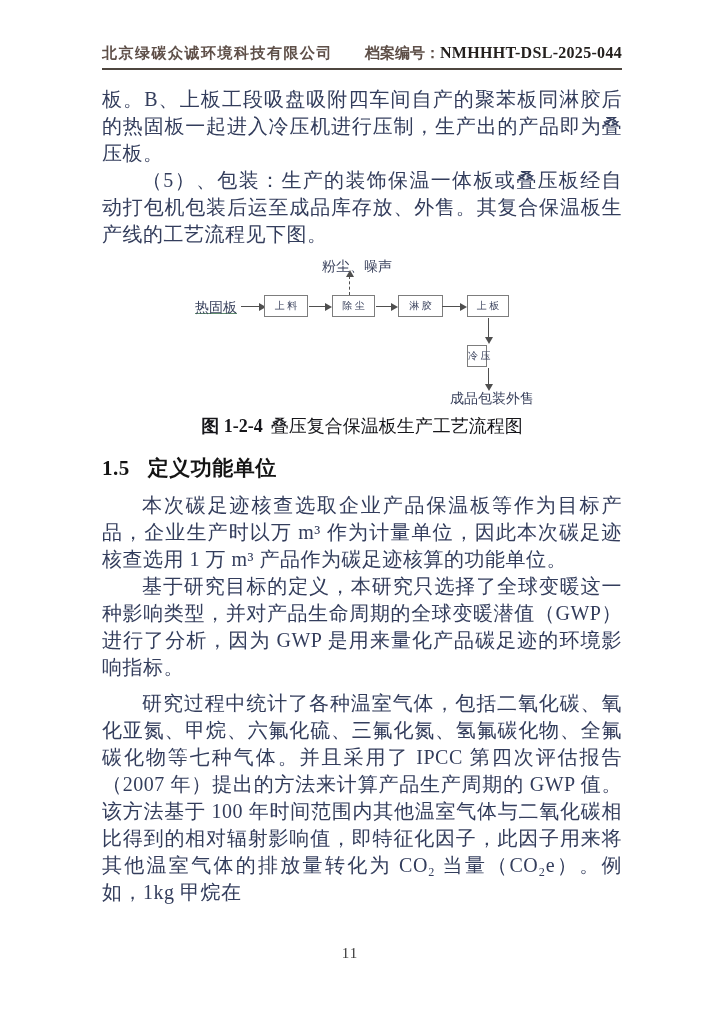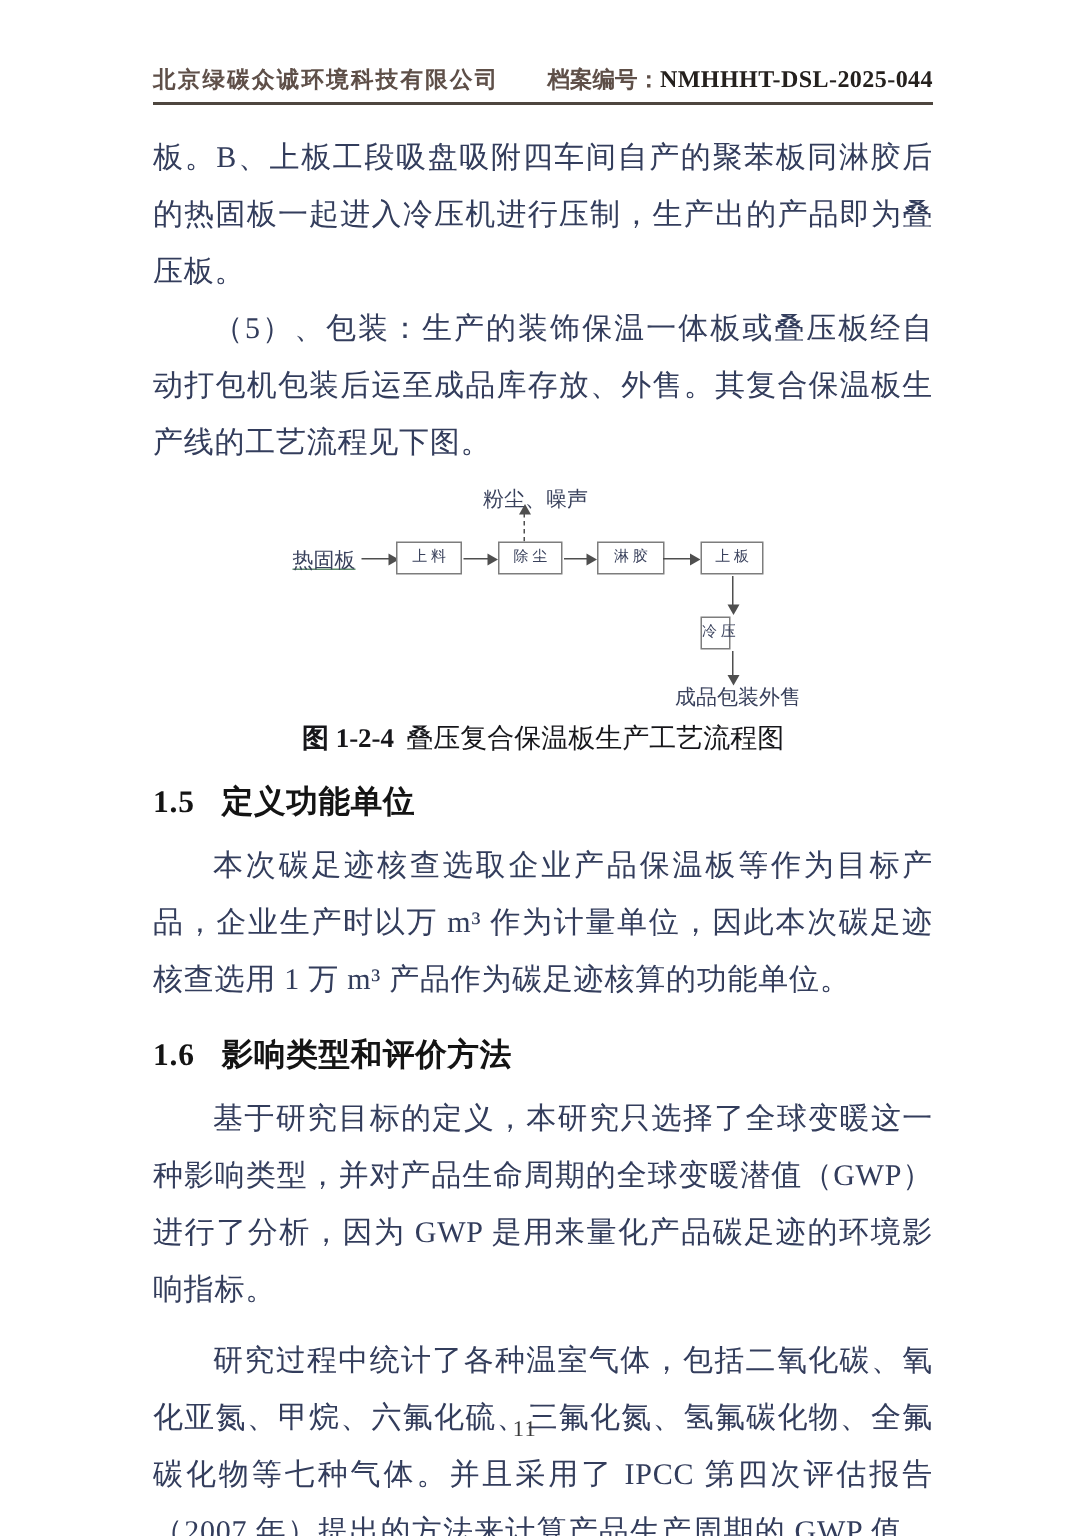--- a/index.html
+++ b/index.html
@@ -19,21 +19,21 @@
     border-bottom: 2px solid #4e463f;
   }
   .company-name {
     font-size: 15px; letter-spacing: 1.5px; color: #5e4f48; font-weight: 600;
   }
   .file-no { font-size: 15px; color: #5e4f48; font-weight: 600; white-space: nowrap; }
   .file-no .num { color: #24201d; font-weight: bold; font-size: 16px; letter-spacing: 0.3px; }
 
   
   .para {
-    font-size: 20px; line-height: 38px; color: #333d5c;
+    font-size: 20px; line-height: 27px; color: #333d5c;
     text-align: justify; letter-spacing: 0.5px;
   }
   .para.indent { text-indent: 2em; }
   .p-cont { margin-top: 16px; }
 
   
   .diagram { position: relative; width: 520px; height: 152px; margin-top: 6px; }
   .flow-label { position: absolute; font-size: 14px; color: #39415c; white-space: nowrap; }
   .flow-box {
     position: absolute; height: 22px; border: 1px solid #7d7d7d; background: #fff;
@@ -111,23 +111,20 @@
 
     <div class="fig-caption">
       <span class="cap-prefix">图 1-2-4</span><span>叠压复合保温板生产工艺流程图</span>
     </div>
 
     <div class="sec-heading h15">
       <span class="sec-num">1.5</span><span>定义功能单位</span>
     </div>
     <p class="para indent">本次碳足迹核查选取企业产品保温板等作为目标产品，企业生产时以万 m³ 作为计量单位，因此本次碳足迹核查选用 1 万 m³ 产品作为碳足迹核算的功能单位。</p>
 
-    <div class="sec-heading h16">
-      <span class="sec-num">1.6</span><span>影响类型和评价方法</span>
-    </div>
     <p class="para indent">基于研究目标的定义，本研究只选择了全球变暖这一种影响类型，并对产品生命周期的全球变暖潜值（GWP）进行了分析，因为 GWP 是用来量化产品碳足迹的环境影响指标。</p>
     <p class="para indent p16b">研究过程中统计了各种温室气体，包括二氧化碳、氧化亚氮、甲烷、六氟化硫、三氟化氮、氢氟碳化物、全氟碳化物等七种气体。并且采用了 IPCC 第四次评估报告（2007 年）提出的方法来计算产品生产周期的 GWP 值。该方法基于 100 年时间范围内其他温室气体与二氧化碳相比得到的相对辐射影响值，即特征化因子，此因子用来将其他温室气体的排放量转化为 CO₂ 当量（CO₂e）。例如，1kg 甲烷在</p>
 
   </div>
 
   <div class="page-footer">
     <span class="page-number">11</span>
   </div>
 </div>
 

